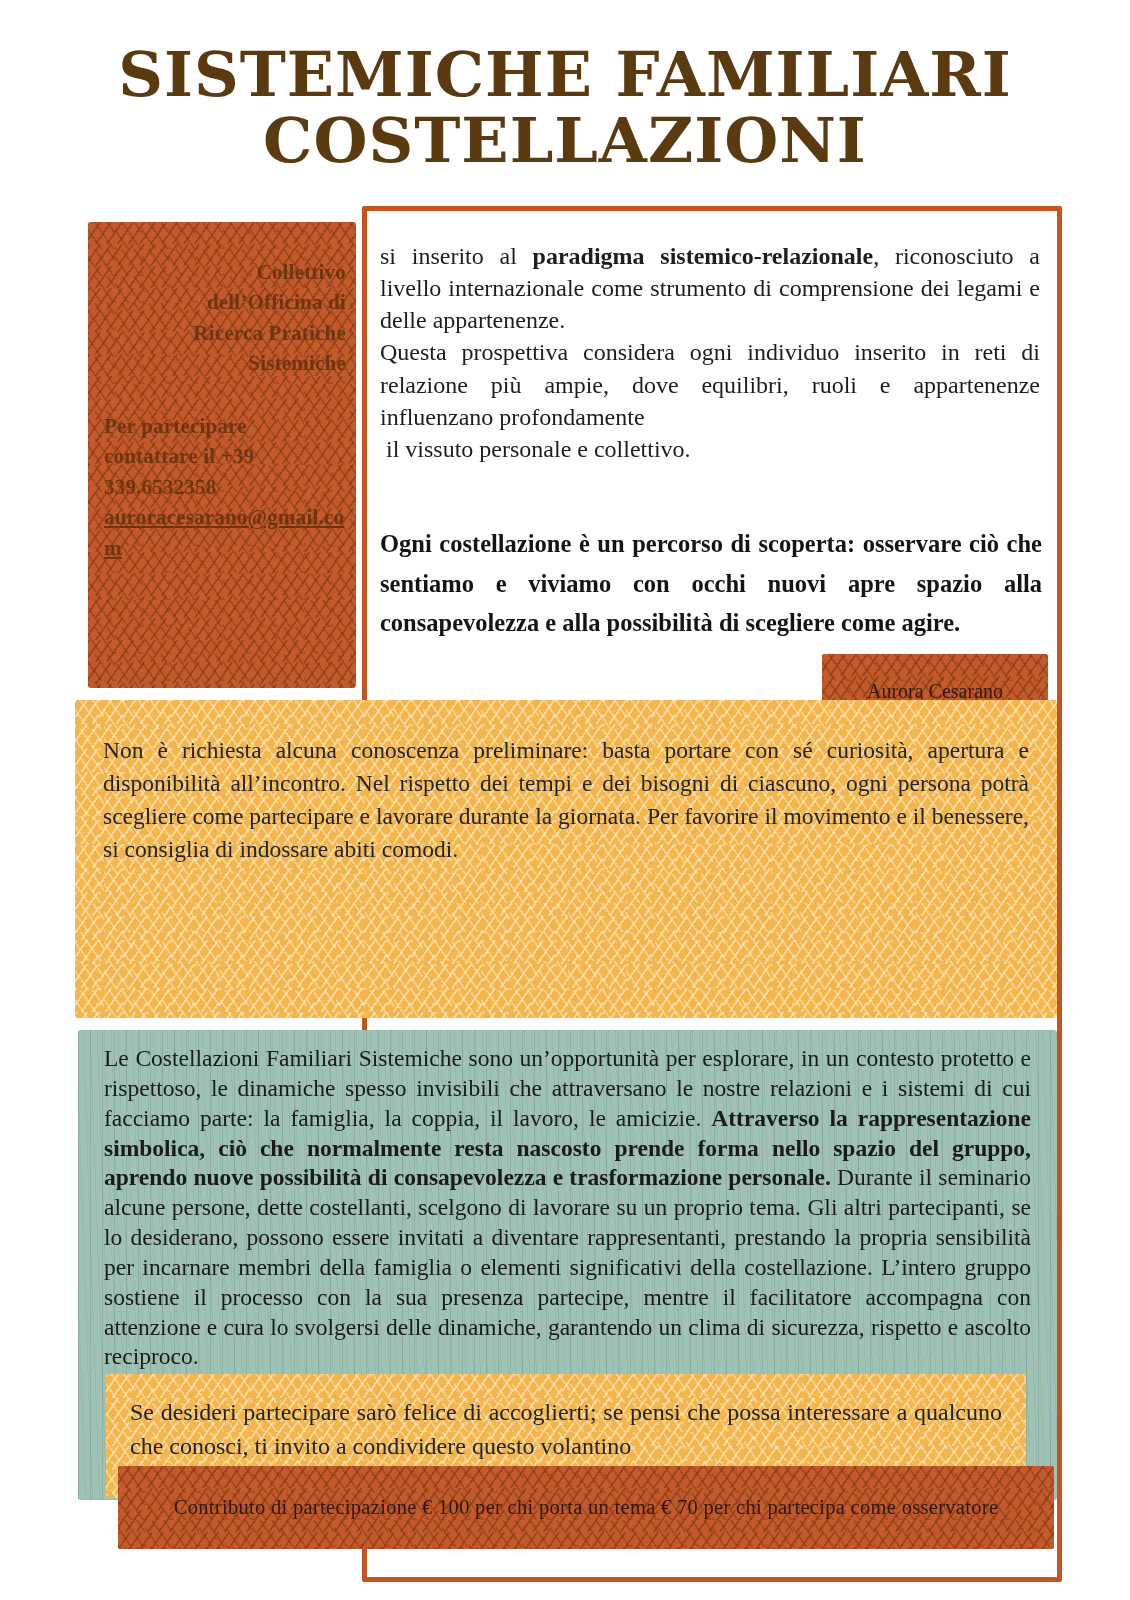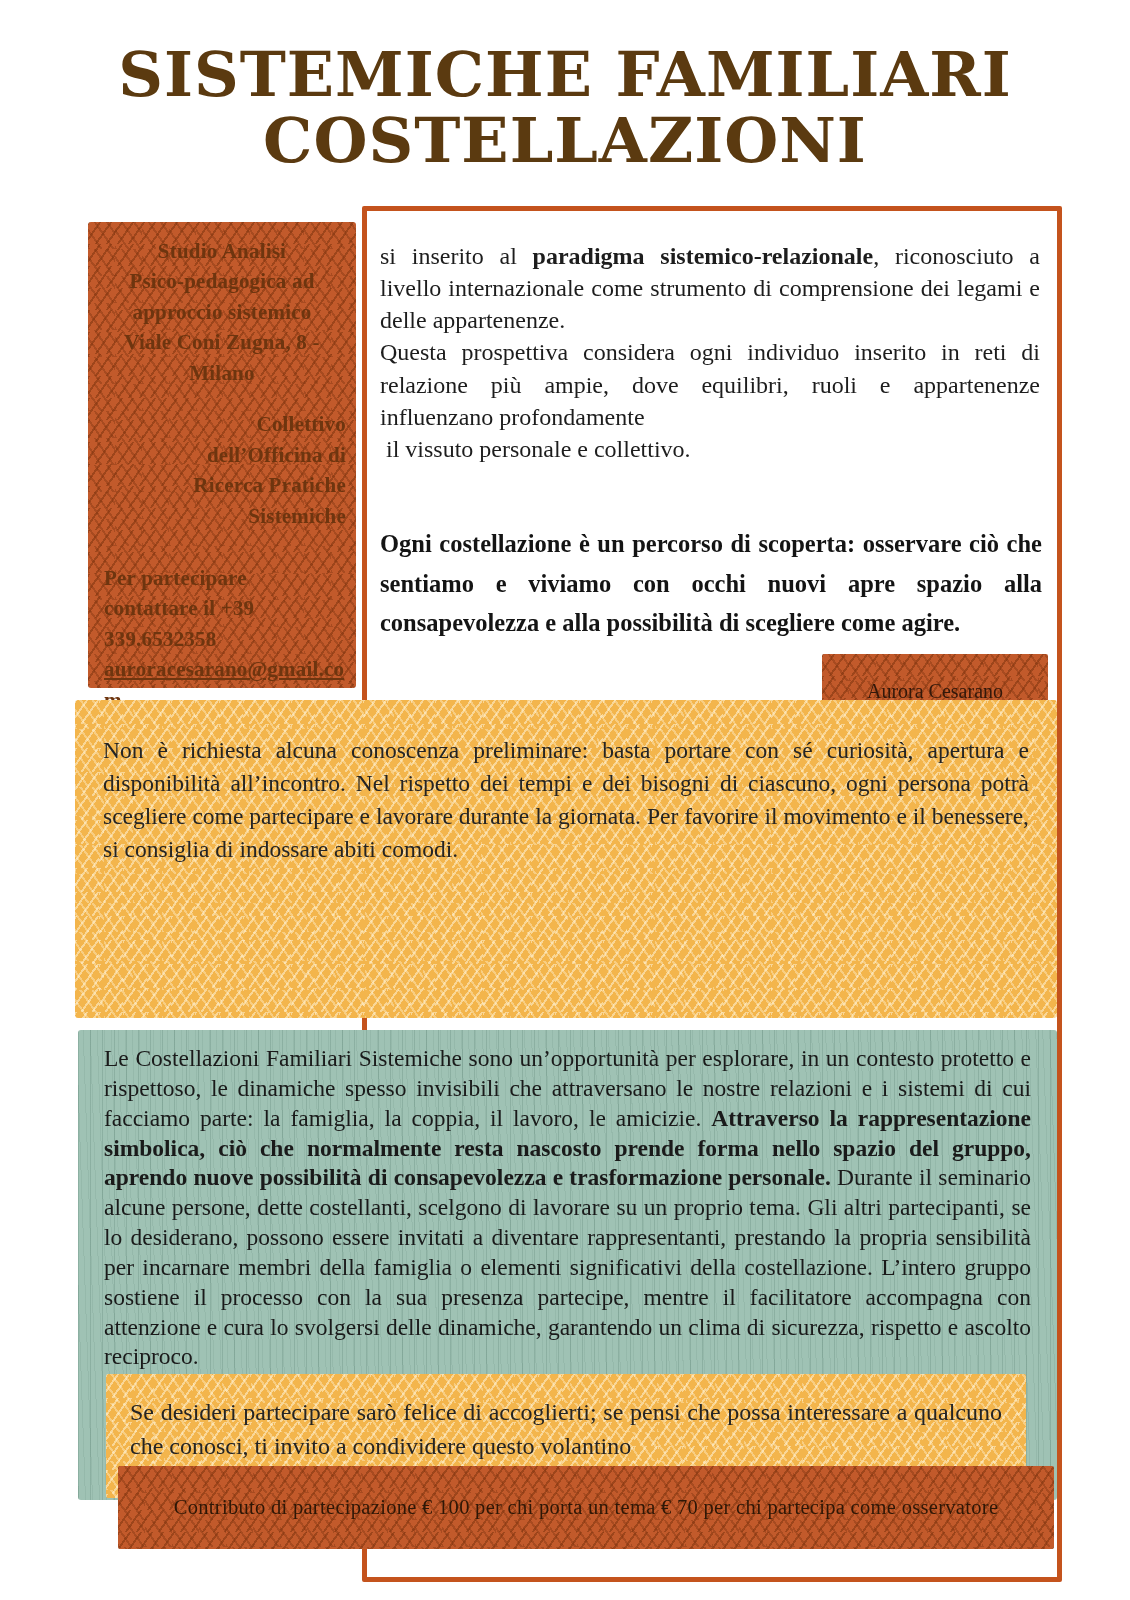--- a/index.html
+++ b/index.html
@@ -98,25 +98,20 @@
 <div class="page">
 
   <div class="title">
     <div>SISTEMICHE FAMILIARI</div>
     <div>COSTELLAZIONI</div>
   </div>
 
   <div class="frame"></div>
 
   <div class="sidebar tx-rust">
-    <div class="addr">Studio Analisi
-Psico-pedagogica ad
-approccio sistemico
-Viale Coni Zugna, 8 -
-Milano</div>
     <div class="coll">Collettivo
 dell’Officina di
 Ricerca Pratiche
 Sistemiche</div>
     <div class="contact">Per partecipare
 contattare il +39
 339.6532358</div>
     <span class="email">auroracesarano@gmail.com</span>
   </div>
 

